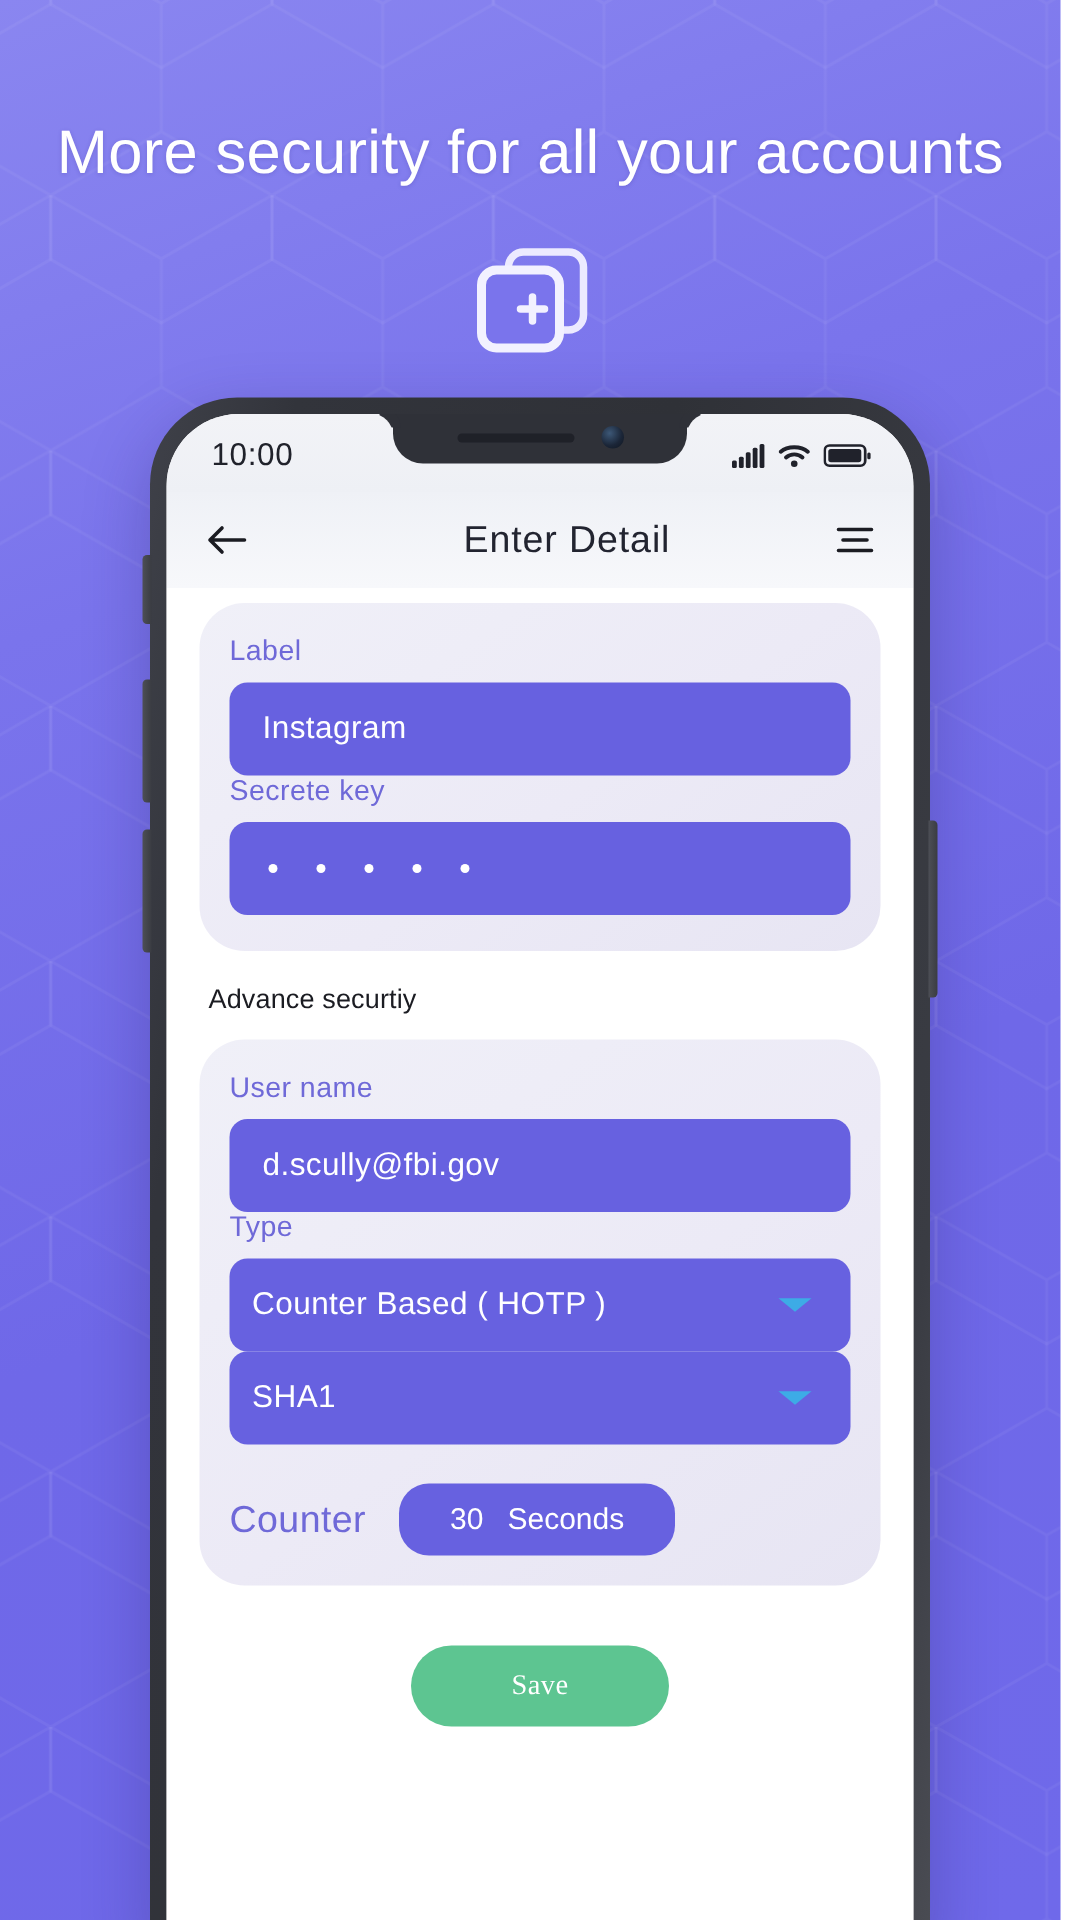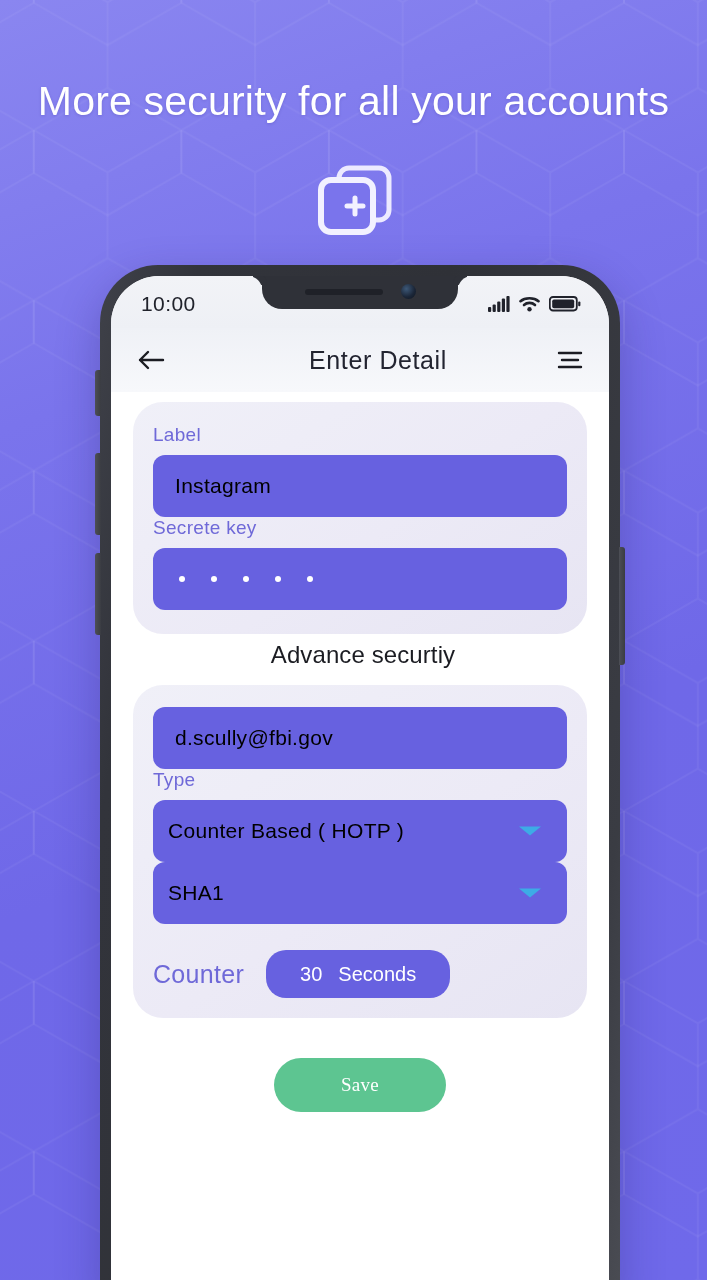--- a/index.html
+++ b/index.html
@@ -152,21 +152,21 @@
     color:#6f69d8;
     letter-spacing:.3px;
     margin-bottom:9px;
   }
   .field-input {
     background:#6761e0;
     border-radius:12px;
     height:62px;
     display:flex; align-items:center;
     padding:0 22px;
-    color:#000000;
+    color:#ffffff;
     font-size:21px;
     letter-spacing:.3px;
     cursor:text;
     position:relative;
   }
   .field-input.select { cursor:pointer;padding-left:15px; }
   .field-input + .field-label { }
 
   .dots-row { display:flex; align-items:center; gap:26px; padding-left:4px; }
   .dot { width:6px; height:6px; border-radius:50%; background:#ffffff; }
@@ -174,25 +174,24 @@
   .chev {
     position:absolute; right:26px; top:50%;
     transform:translateY(-50%);
     width:0; height:0;
     border-left:11px solid transparent;
     border-right:11px solid transparent;
     border-top:9px solid #3dabe6;
   }
 
   #section-heading {
-    font-size:24px;
+    font-size:18px;
     color:#1b1c22;
-    margin:7px 0 14px 6px;
+    margin:22px 0 14px 6px;
     letter-spacing:.1px;
-    text-align:center;
   }
 
   .counter-row {
     display:flex; align-items:center;
     gap:22px;
     margin-top:26px;
   }
   #counter-label { font-size:25px; color:#6f69d8; letter-spacing:.3px; }
   #counter-pill {
     background:#6761e0;
@@ -313,20 +312,21 @@
               <span class="dot"></span>
               <span class="dot"></span>
             </div>
           </div>
         </div>
 
         <div id="section-heading">Advance securtiy</div>
 
         <div class="form-card" id="card-advanced">
 
+          <div class="field-label">User name</div>
           <div class="field-input">d.scully@fbi.gov</div>
 
           <div class="field-label">Type</div>
           <div class="field-input select">
             <span>Counter Based ( HOTP )</span>
             <span class="chev"></span>
           </div>
 
           <div class="field-input select">
             <span>SHA1</span>

